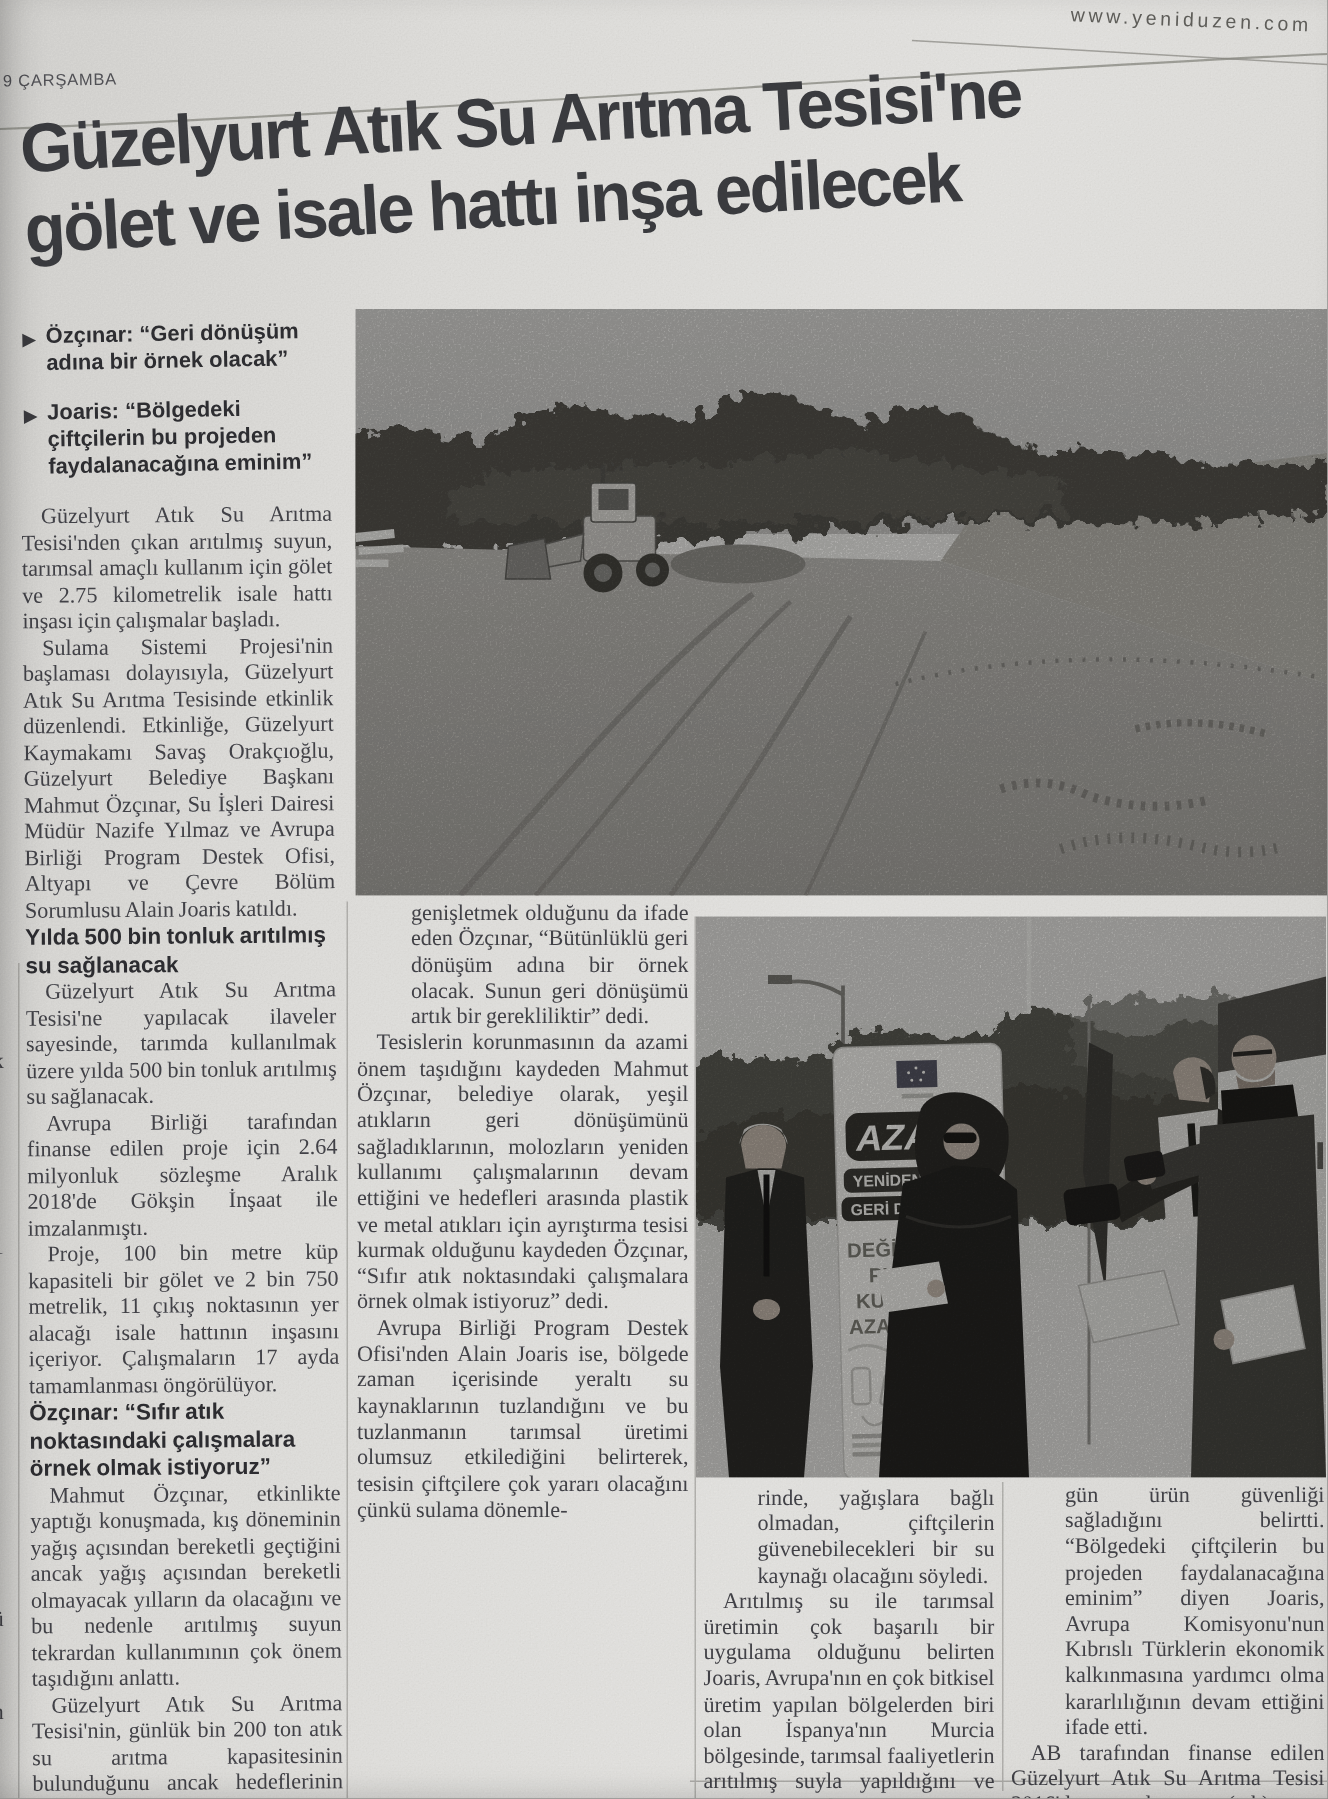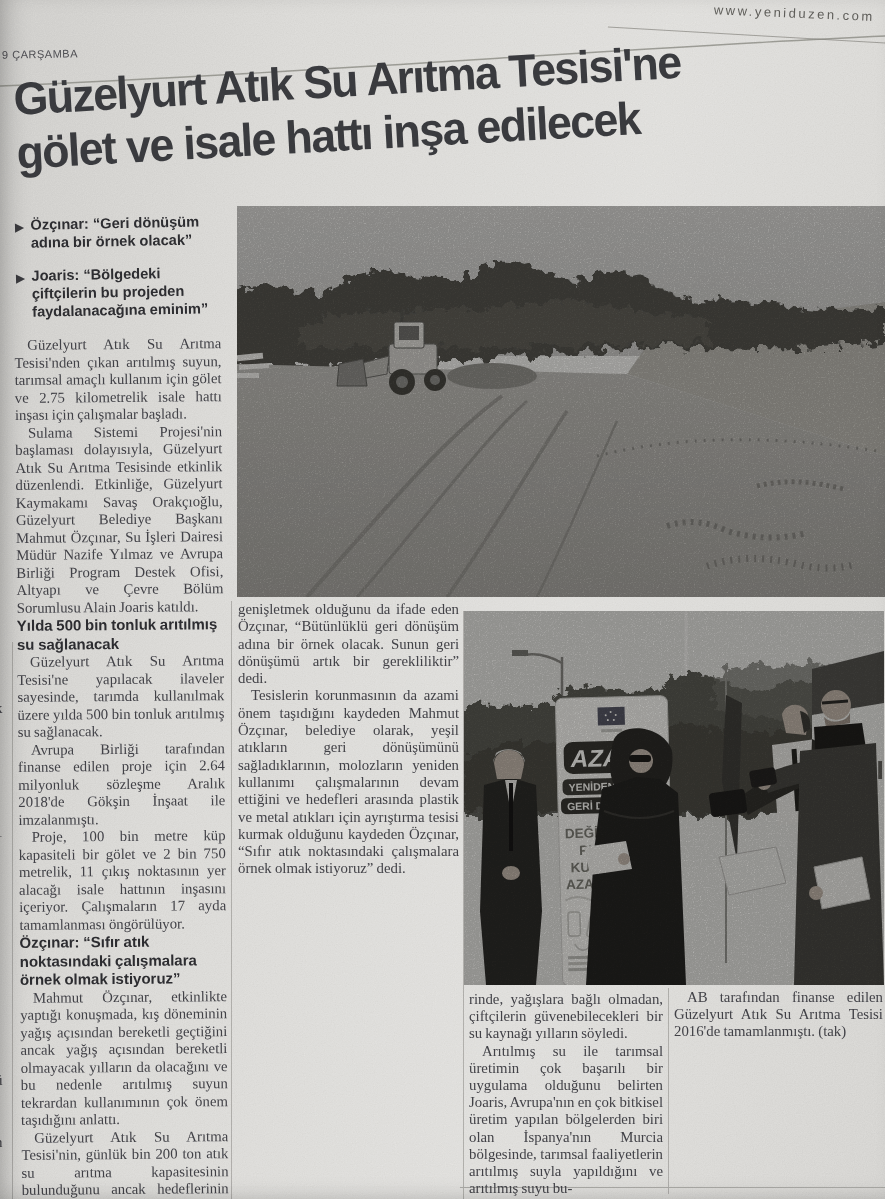--- a/index.html
+++ b/index.html
@@ -20,21 +20,21 @@
   .headline{left:12px;top:72px;width:905px;color:#3d3e42;
     font-family:"Liberation Sans",sans-serif;font-weight:700;font-size:46px;line-height:54px;
     letter-spacing:-1.6px;transform:rotate(-3.2deg) scaleX(.97);transform-origin:0 0;white-space:nowrap;}
   .bullets{left:16px;top:214px;width:210px;transform:rotate(-1.1deg);}
   .bullet{display:flex;gap:7px;margin-bottom:15px;
     font-family:"Liberation Sans",sans-serif;font-weight:700;font-size:14.6px;line-height:18px;color:#303034;}
   .bullet .mk{font-size:11px;padding-top:2px;color:#3e3e42;}
   .body-col{font-size:14.8px;line-height:17.5px;color:#45454b;text-align:justify;
     word-spacing:-0.5px;overflow:hidden;}
   .body-col p{margin:0;text-indent:13px;}
-  .body-col p.noind{text-indent:0;}
+  .body-col p.noind{text-indent:0;margin-left:36px;}
   .subhead{font-family:"Liberation Sans",sans-serif;font-weight:700;font-size:15px;
     line-height:18.5px;color:#2f2f33;margin:9px 0 4px;text-indent:0 !important;text-align:left;}
   .col1{left:18px;top:336px;width:207px;height:863px;}
   .col2{left:238px;top:601px;width:221px;height:598px;}
   .col3{left:469px;top:991px;width:194px;height:208px;}
   .col4{left:674px;top:989px;width:209px;height:210px;}
   .vrule{width:1px;background:#8f8e8a;opacity:.55;}
   .hrule{height:1px;background:#b3b2ae;}
   .photo{display:block;}
   .frag{position:absolute;left:-5px;font-size:15px;color:#4a4a50;font-family:"Liberation Serif",serif;}
@@ -90,28 +90,30 @@
     <p>Avrupa Birliği tarafından finanse edilen proje için 2.64 milyonluk sözleşme Aralık 2018'de Gökşin İnşaat ile imzalanmıştı.</p>
     <p>Proje, 100 bin metre küp kapasiteli bir gölet ve 2 bin 750 metrelik, 11 çıkış noktasının yer alacağı isale hattının inşasını içeriyor. Çalışmaların 17 ayda tamamlanması öngörülüyor.</p>
     <p class="subhead">Özçınar: “Sıfır atık noktasındaki çalışmalara örnek olmak istiyoruz”</p>
     <p>Mahmut Özçınar, etkinlikte yaptığı konuşmada, kış döneminin yağış açısından bereketli geçtiğini ancak yağış açısından bereketli olmayacak yılların da olacağını ve bu nedenle arıtılmış suyun tekrardan kullanımının çok önem taşıdığını anlattı.</p>
     <p>Güzelyurt Atık Su Arıtma Tesisi'nin, günlük bin 200 ton atık su arıtma kapasitesinin bulunduğunu ancak hedeflerinin tesisin atık su arıtma kapasitesini 2019'da</p>
   </div>
 
   <div class="abs body-col col2" style="line-height:17.3px">
     <p class="noind">genişletmek olduğunu da ifade eden Özçınar, “Bütünlüklü geri dönüşüm adına bir örnek olacak. Sunun geri dönüşümü artık bir gerekliliktir” dedi.</p>
     <p>Tesislerin korunmasının da azami önem taşıdığını kaydeden Mahmut Özçınar, belediye olarak, yeşil atıkların geri dönüşümünü sağladıklarının, molozların yeniden kullanımı çalışmalarının devam ettiğini ve hedefleri arasında plastik ve metal atıkları için ayrıştırma tesisi kurmak olduğunu kaydeden Özçınar, “Sıfır atık noktasındaki çalışmalara örnek olmak istiyoruz” dedi.</p>
+    <p>Avrupa Birliği Program Destek Ofisi'nden Alain Joaris ise, bölgede zaman içerisinde yeraltı su kaynaklarının tuzlandığını ve bu tuzlanmanın tarımsal üretimi olumsuz etkilediğini belirterek, tesisin çiftçilere çok yararı olacağını çünkü sulama dönemle-</p>
   </div>
 
   <div class="abs body-col col3" style="line-height:17.2px">
-    <p class="noind">rinde, yağışlara bağlı olmadan, çiftçilerin güvenebilecekleri bir su kaynağı yılların söyledi.</p>
+    <p class="noind">rinde, yağışlara bağlı olmadan, çiftçilerin güvenebilecekleri bir su kaynağı olacağını söyledi.</p>
     <p>Arıtılmış su ile tarımsal üretimin çok başarılı bir uygulama olduğunu belirten Joaris, Avrupa'nın en çok bitkisel üretim yapılan bölgelerden biri olan İspanya'nın Murcia bölgesinde, tarımsal faaliyetlerin arıtılmış suyla yapıldığını ve arıtılmış suyu bu-</p>
   </div>
 
   <div class="abs body-col col4" style="line-height:17.2px">
+    <p class="noind">gün ürün güvenliği sağladığını belirtti. “Bölgedeki çiftçilerin bu projeden faydalanacağına eminim” diyen Joaris, Avrupa Komisyonu'nun Kıbrıslı Türklerin ekonomik kalkınmasına yardımcı olma kararlılığının devam ettiğini ifade etti.</p>
     <p>AB tarafından finanse edilen Güzelyurt Atık Su Arıtma Tesisi 2016'de tamamlanmıştı. (tak)</p>
   </div>
 
   <svg class="abs photo" style="left:237px;top:206px" width="648" height="391" viewBox="0 0 648 391">
     <defs>
       <filter id="g1">
           <feTurbulence type="fractalNoise" baseFrequency="0.8" numOctaves="2" result="n"></feTurbulence>
         <feColorMatrix in="n" type="matrix" values="0 0 0 0 0 0 0 0 0 0 0 0 0 0 0 0.7 0.7 0.7 0 0"></feColorMatrix>
         </filter>
       <filter id="f1" x="-10%" y="-10%" width="120%" height="120%">

